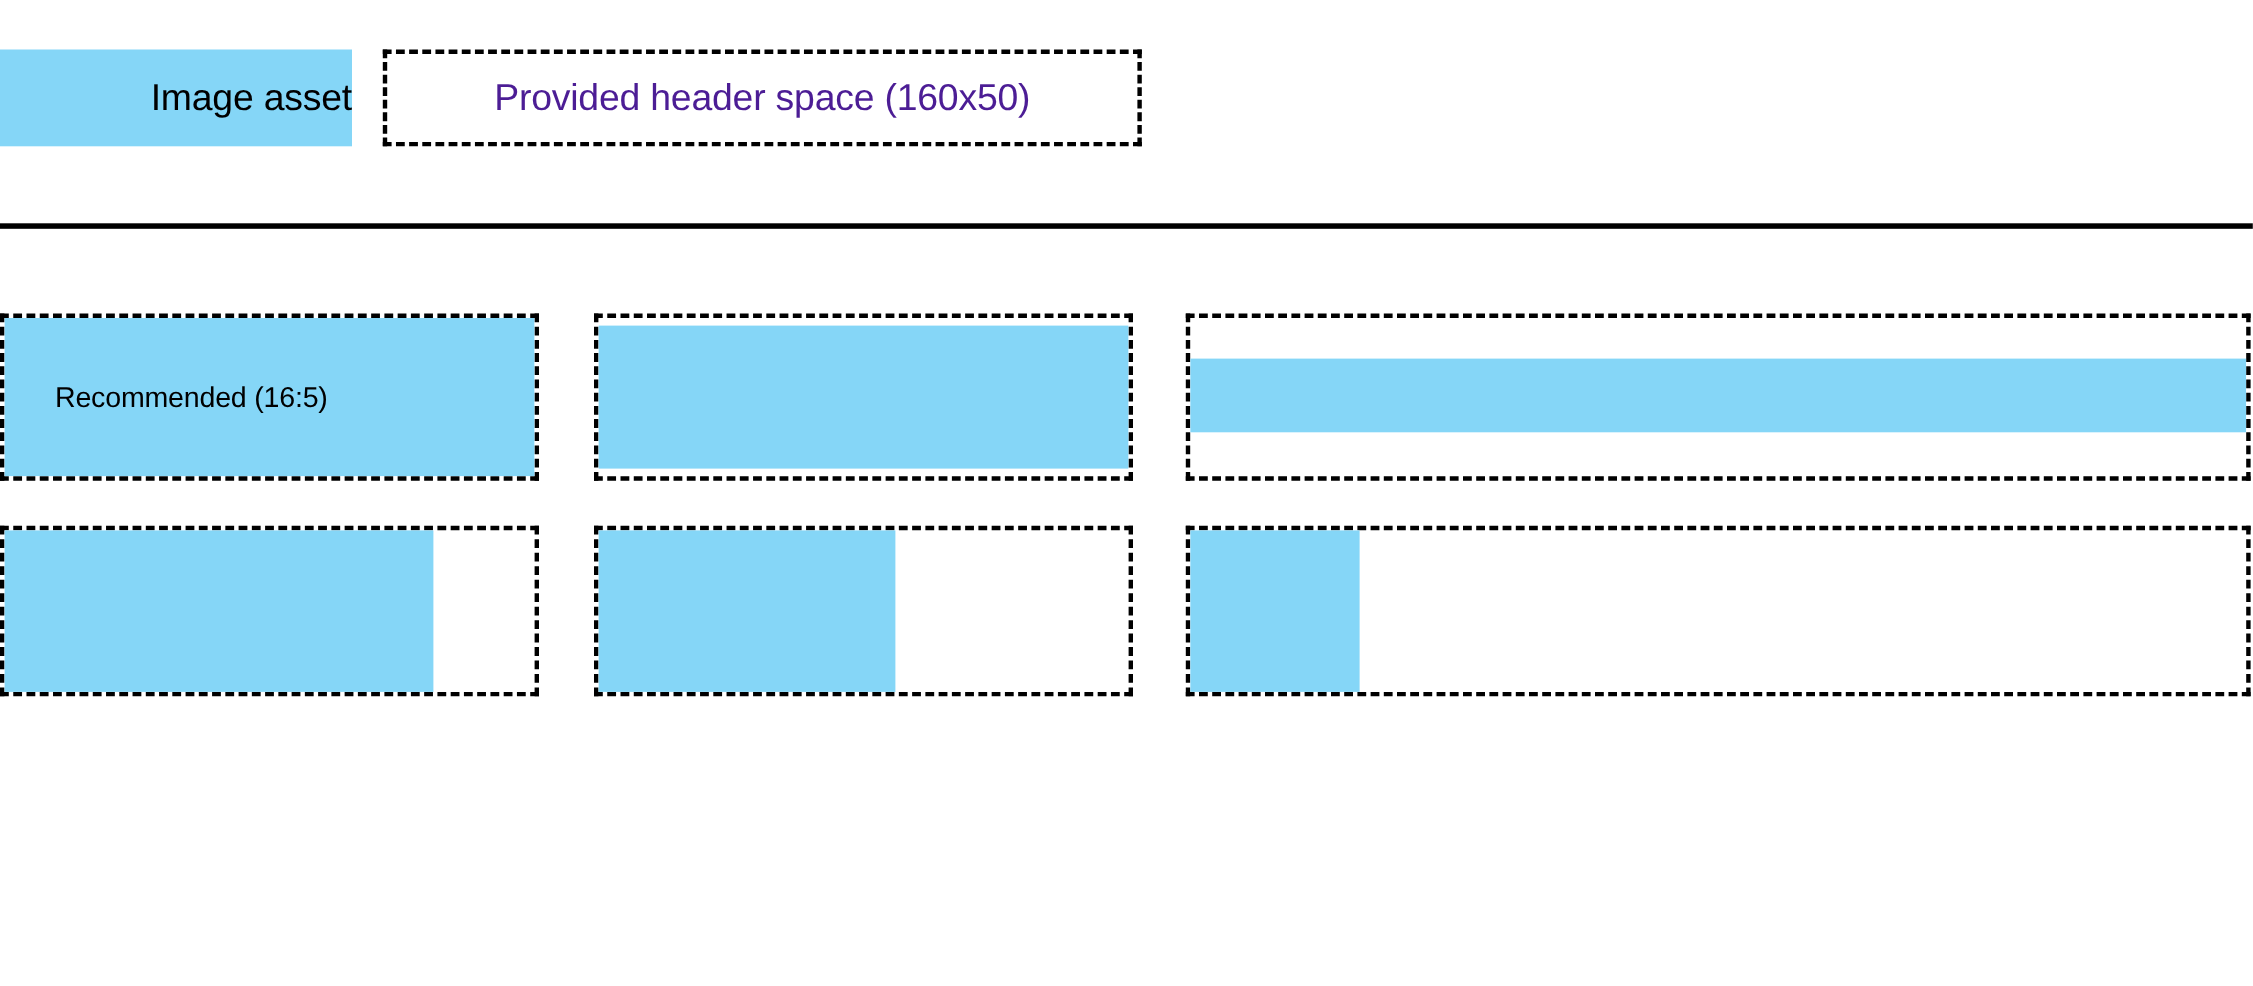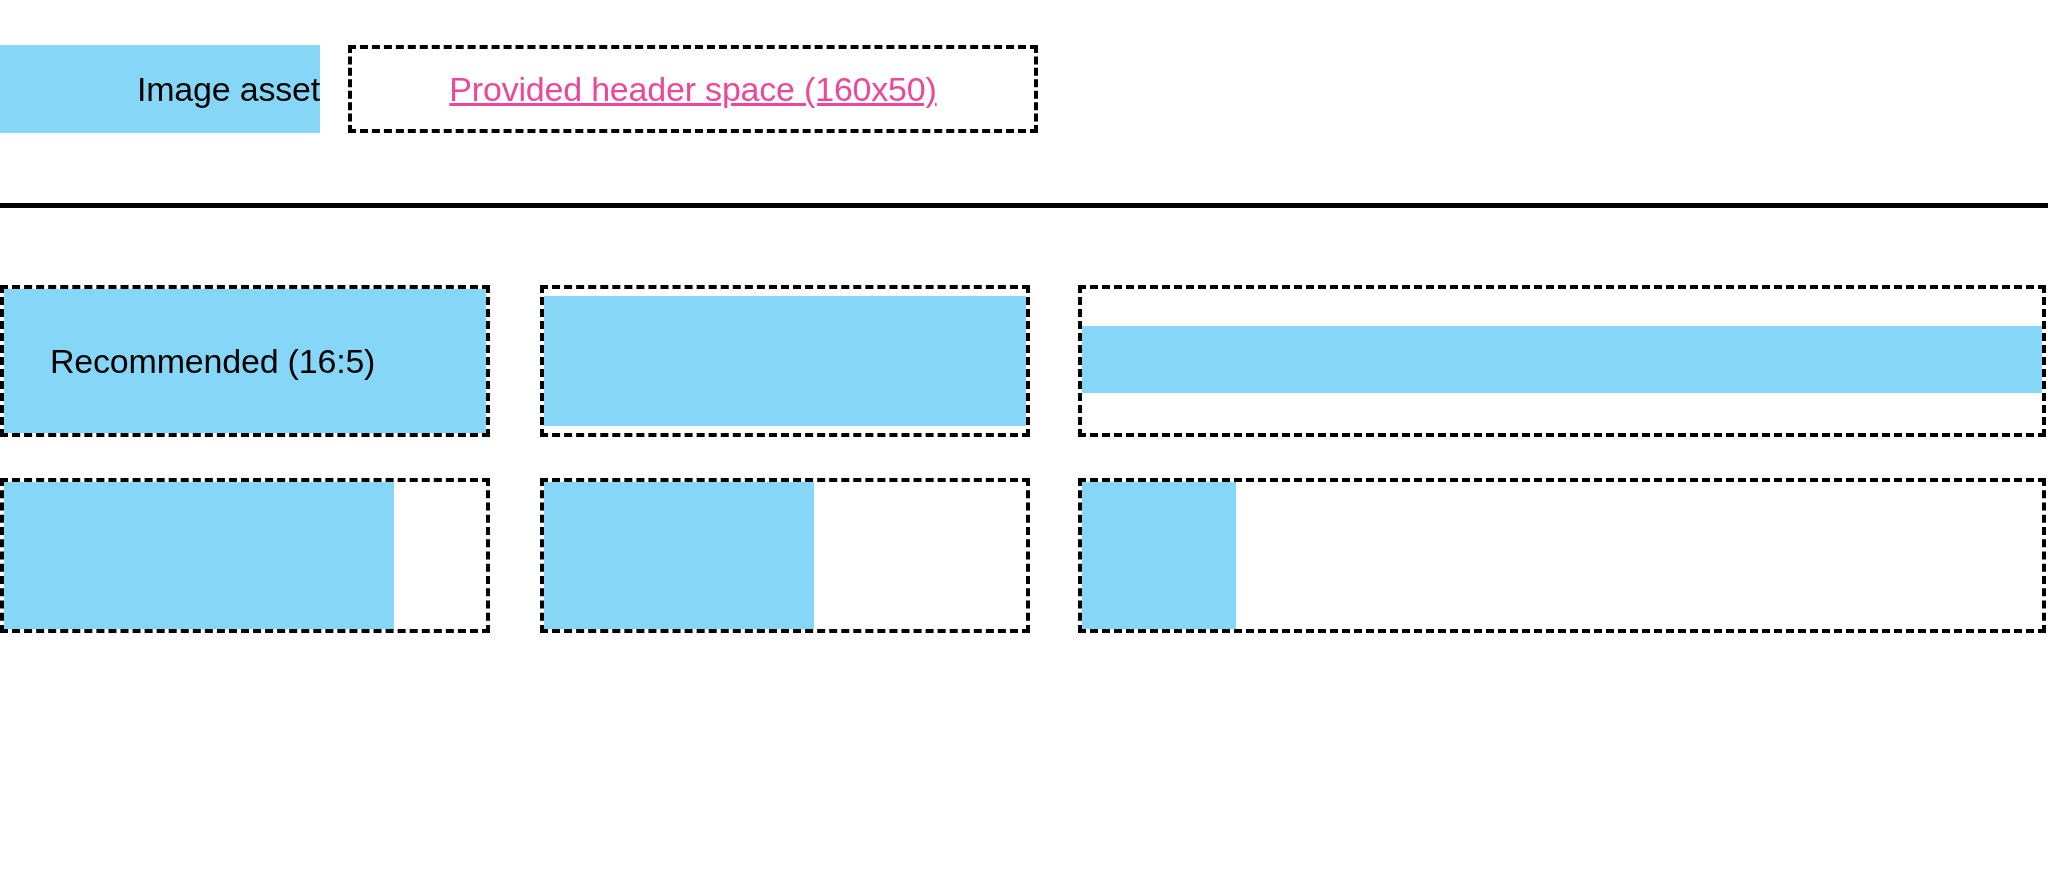--- a/index.html
+++ b/index.html
@@ -61,23 +61,22 @@
     border: 4px dashed #000000;
     box-sizing: border-box;
     display: flex;
     align-items: center;
     justify-content: center;
   }
   .header-space-label {
     font-size: 34px;
     line-height: 1;
     letter-spacing: -0.2px;
-    color: #ec4899;
+    color: #4c1d95;
     white-space: nowrap;
-    text-decoration: underline;
   }
 
   
   .divider {
     position: absolute;
     left: 0;
     top: 203px;
     width: 2048px;
     height: 5px;
     background: #000000;
@@ -107,21 +106,21 @@
     position: absolute;
     left: 0;
     top: 0;
     width: 100%;
     height: 100%;
     display: flex;
     align-items: center;
     justify-content: flex-start;
     padding-left: 46px;
     box-sizing: border-box;
-    font-size: 34px;
+    font-size: 26px;
     letter-spacing: -0.2px;
     line-height: 1;
     color: #000;
     white-space: nowrap;
     pointer-events: none;
   }
 
   
   .col-1 { left: 0px; }
   .col-2 { left: 540px; }

